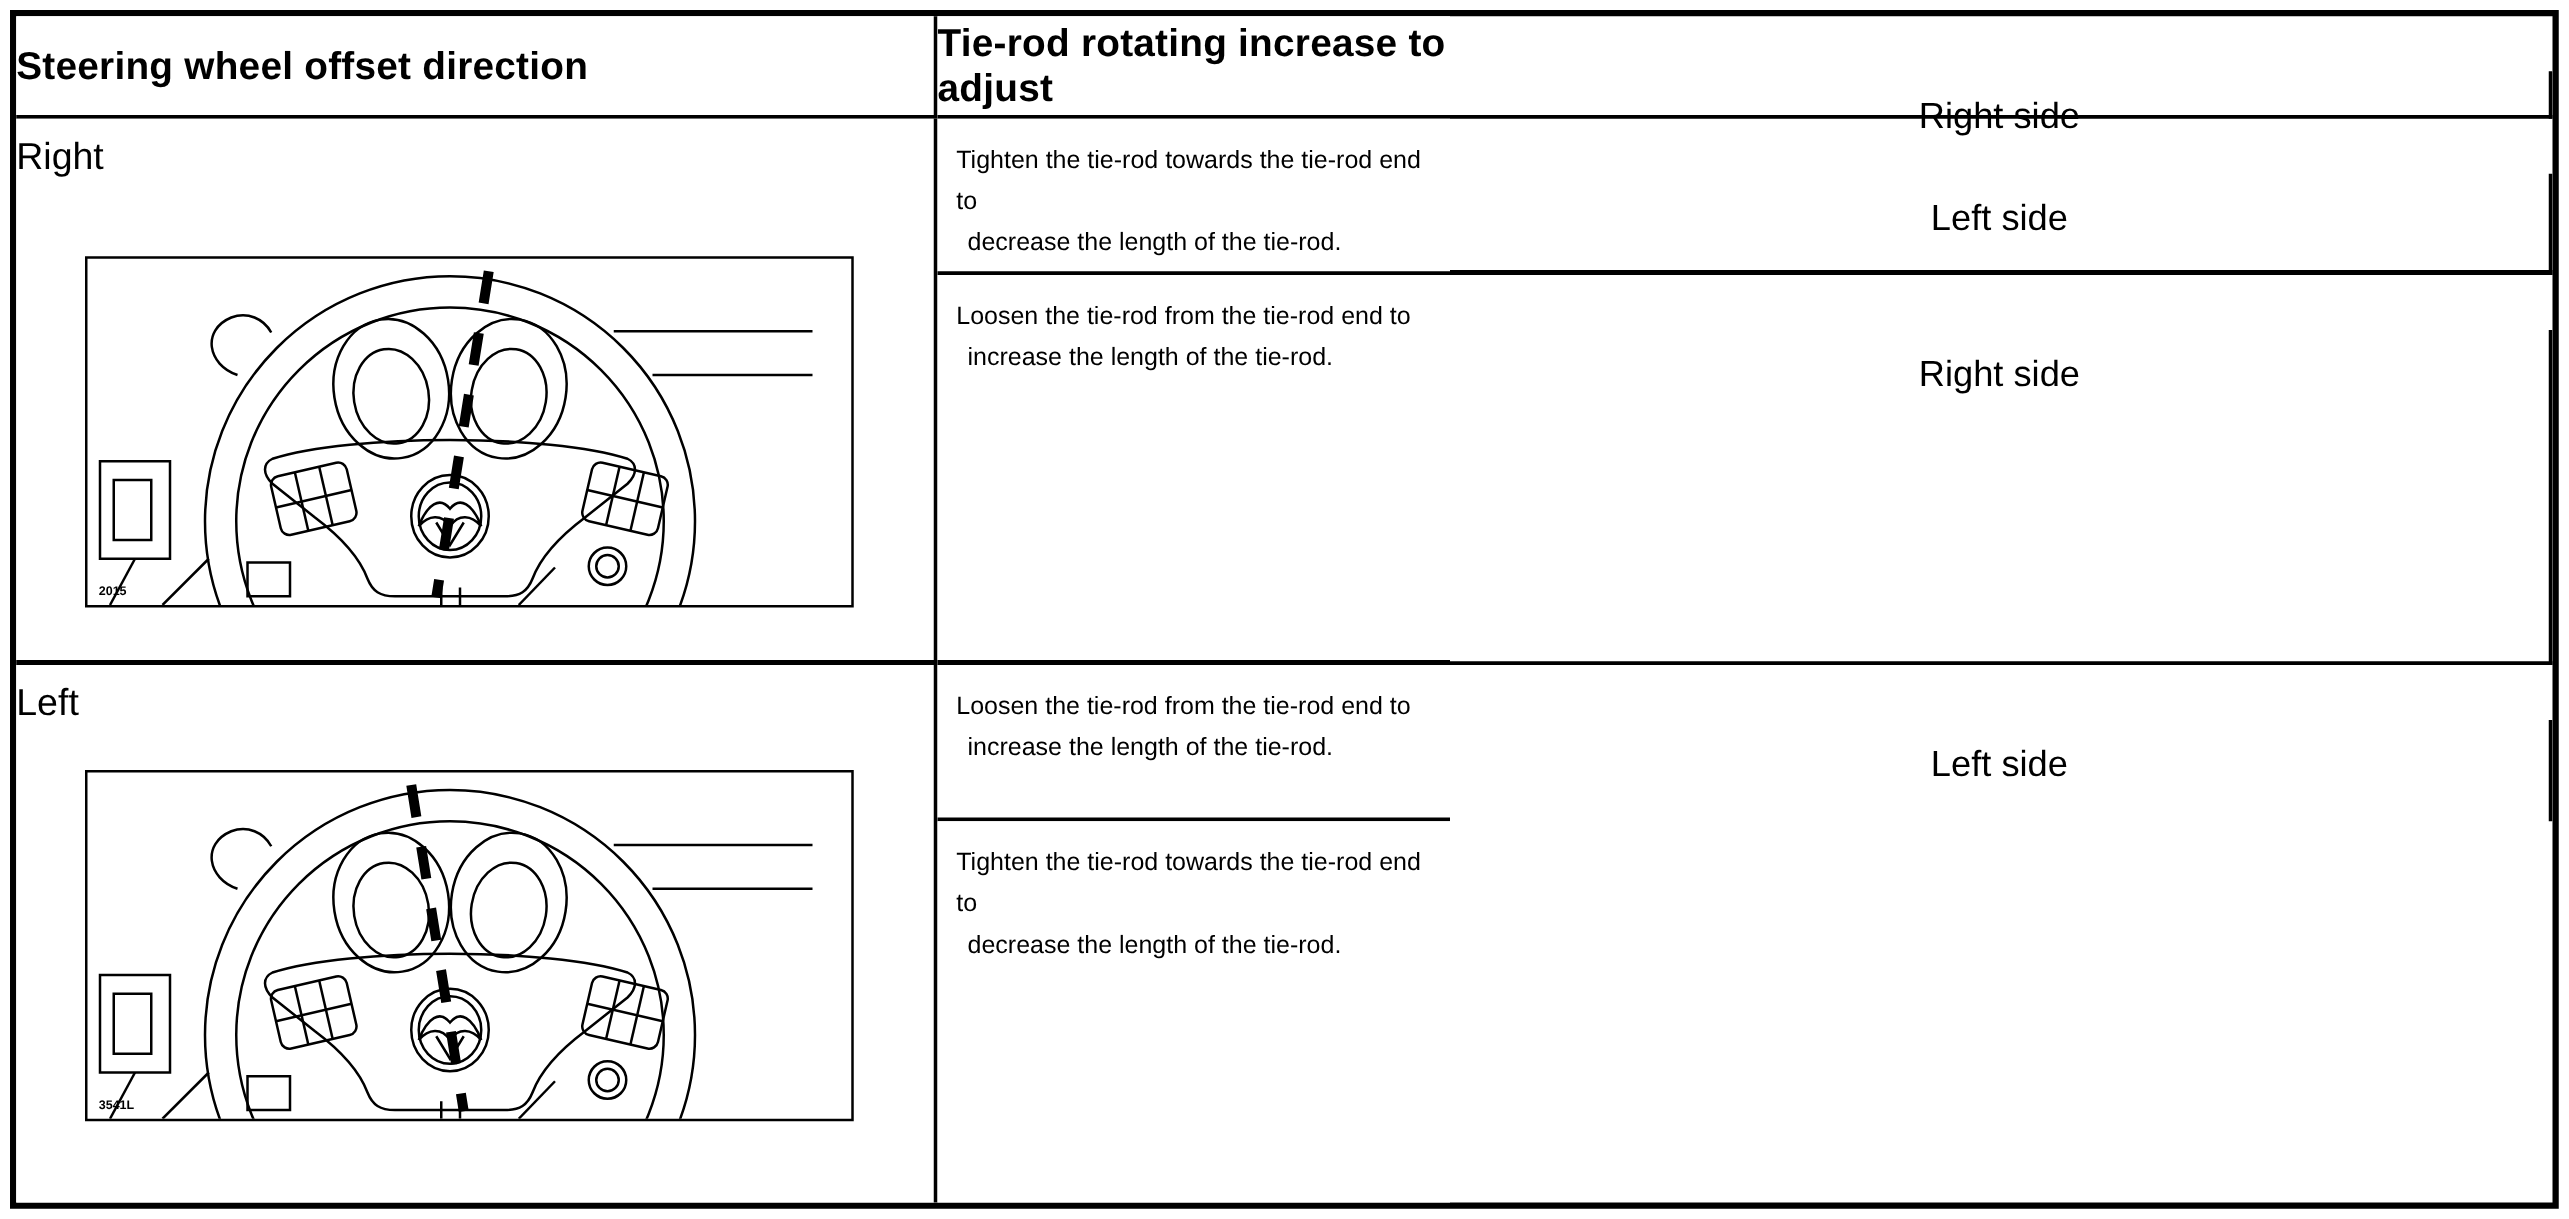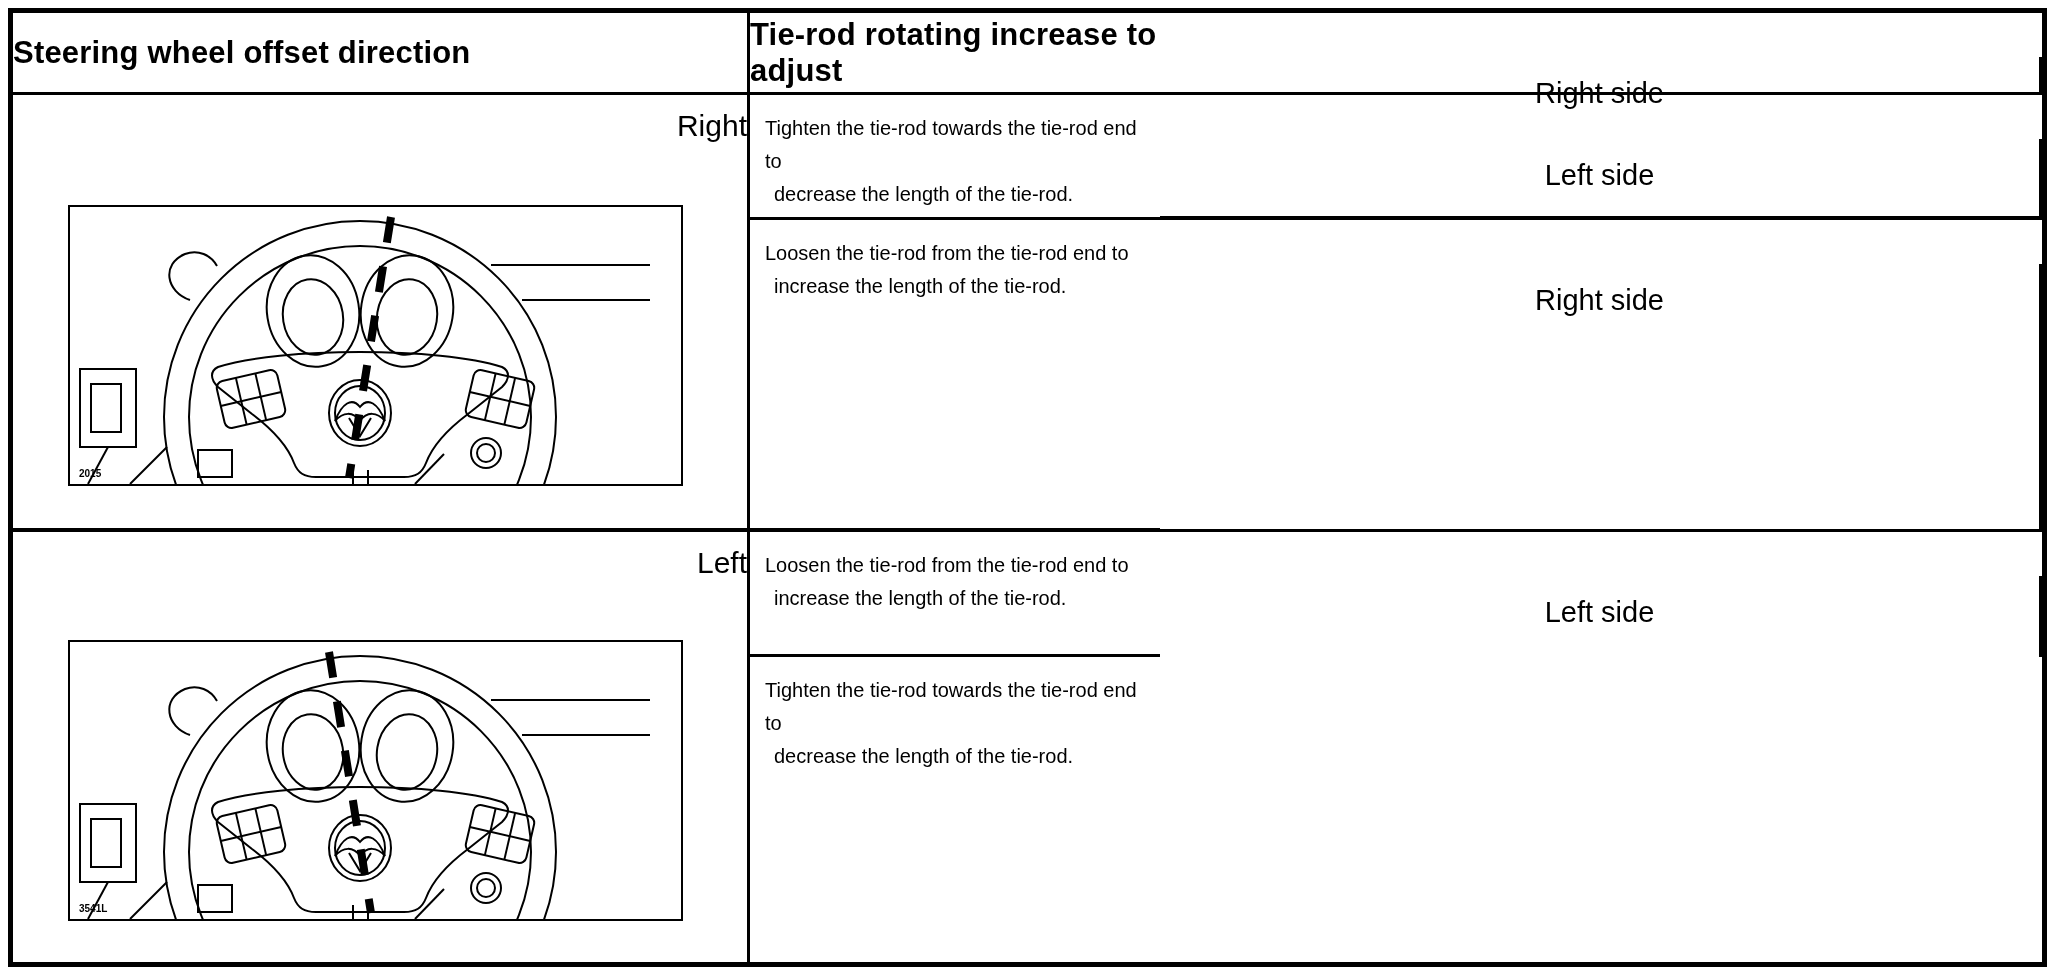--- a/index.html
+++ b/index.html
@@ -18,21 +18,21 @@
   .cell{box-sizing:border-box;background:#fff;}
   .b-r{border-right:3px solid #000;}
   .b-b{border-bottom:3px solid #000;}
   .b-b-main{border-bottom:4px solid #000;}
   .th{
     display:flex;align-items:center;justify-content:flex-start;
     font-weight:bold;font-size:31px;letter-spacing:0.2px;
   }
   .dir-cell{padding:0;}
   .dir-label{
-    text-align:right;font-size:30px;padding-top:14px;padding-left:32px;
+    text-align:left;font-size:30px;padding-top:14px;
   }
   .diagram-box{
     position:relative;margin:62px 0 0 55px;width:611px;height:277px;
     border:2px solid #000;box-sizing:content-box;background:#fff;text-align:right;
   }
   .diagram-box svg{display:block;width:611px;height:277px;}
   .fig-code{
     position:absolute;left:9px;bottom:5px;font-size:10px;font-weight:bold;
     letter-spacing:0px;line-height:1;
   }
@@ -133,21 +133,21 @@
     <div class="cell side-cell b-r b-b-main">
       <span>Left side</span>
     </div>
     <div class="cell action-cell b-b-main">
       <div>Loosen the tie-rod from the tie-rod end to</div>
       <div class="action-line2">increase the length of the tie-rod.</div>
     </div>
 
     <div class="cell dir-cell b-r" style="grid-row:4/6;grid-column:1;">
       <div class="dir-label">Left</div>
-      <div class="diagram-box" style="margin-top:60px;">
+      <div class="diagram-box" style="margin-top:36px;">
         <svg viewBox="0 0 611 277">
           <use href="#wheel-art"></use>
           <line x1="259" y1="10" x2="301" y2="271" stroke="#000" stroke-width="8" stroke-dasharray="26 24"></line>
         </svg>
         <div class="fig-code">3541L</div>
       </div>
     </div>
 
     <div class="cell side-cell b-r b-b">
       <span>Right side</span>

